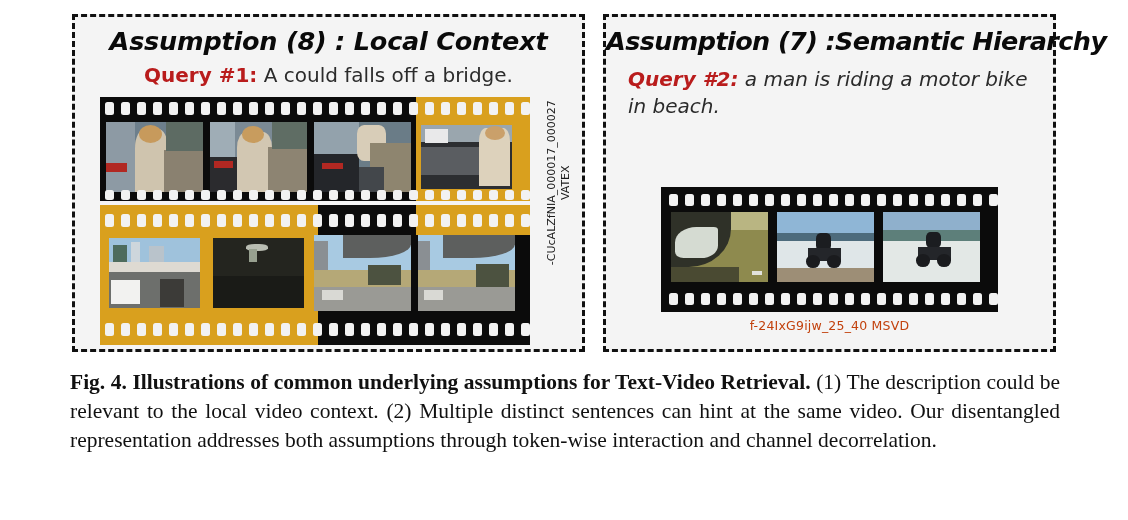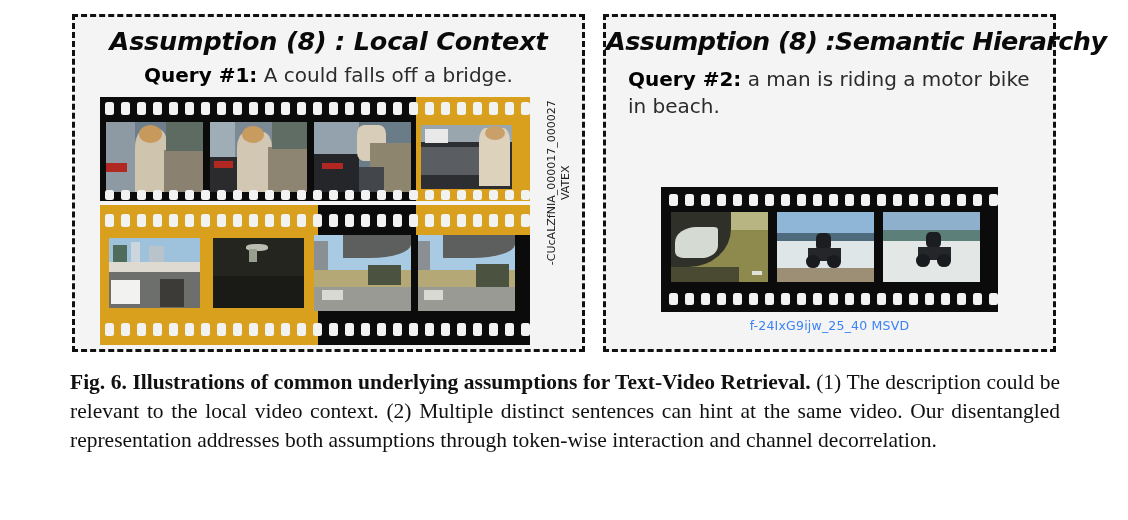--- a/index.html
+++ b/index.html
@@ -31,21 +31,21 @@
   }
   #title-left  { font-size: 25.5px; margin-top: 9px; }
   #title-right { font-size: 25.5px; margin-top: 9px; letter-spacing: -0.6px; }
 
   .query-line {
     font-size: 20px;
     color: #2b2b2b;
     line-height: 1.34;
     white-space: nowrap;
   }
-  .query-line .qlabel { font-weight: bold; color: #000000; }
+  .query-line .qlabel { font-weight: bold; color: #b91c1c; }
   .query-wrap { white-space: normal; }
 
   #ql-left  { text-align: center; margin-top: 6px; }
   .qr { margin-left: 22px; margin-top: 10px; }
 
   
   #vlabel {
     position: absolute;
     left: 535px; top: 128px;
     width: 46px; height: 110px;
@@ -91,21 +91,21 @@
   .frame .rect      { position:absolute; }
 
   .hl-band { position: absolute; background: #d9a01e; }
 
   
   #strip-caption {
     position: absolute;
     left: 603px; top: 318px; width: 453px;
     text-align: center;
     font-size: 12.5px;
-    color: #3b82f6;
+    color: #c2410c;
     letter-spacing: 0.2px;
   }
 
   
   #figcap {
     position: absolute;
     left: 70px; top: 368px; width: 990px;
     font-family: "Liberation Serif", "DejaVu Serif", serif;
     font-size: 21.5px;
     line-height: 1.355;
@@ -350,24 +350,24 @@
 
   <div id="vlabel">
     <div class="vtxt">
       <span>-CUcALZfNIA_000017_000027</span><br>
       <span>VATEX</span>
     </div>
   </div>
 
   <div class="panel" id="panel-right">
 
-    <div class="panel-title" id="title-right">Assumption (8) :Semantic Hierarchy</div>
-
-
-    <div class="query-line qr query-wrap" style="margin-right:21px;">
+    <div class="panel-title" id="title-right">Assumption (7) :Semantic Hierarchy</div>
+
+
+    <div class="query-line qr query-wrap" style="margin-right:21px;font-style:italic;">
       <span class="qlabel">Query #2:</span><span> a man is riding a motor bike in beach.</span>
     </div>
   </div>
 
   <div class="strip" id="strip3" style="left:661px; top:187px; width:337px; height:125px;">
     <div class="strip-body">
       <div class="strip-bg"></div>
 
       <div class="perf-row" id="p3t" style="top:6px; height:14px; padding:0 8px; gap:7px;">
           <div class="perf" style="width: 9px; height: 12px;"></div>
@@ -448,16 +448,16 @@
           <div class="perf" style="width: 9px; height: 12px;"></div>
           <div class="perf" style="width: 9px; height: 12px;"></div>
           <div class="perf" style="width: 9px; height: 12px;"></div>
         </div>
     </div>
   </div>
 
   <div id="strip-caption">f-24IxG9ijw_25_40   MSVD</div>
 
   <div id="figcap">
-    <b>Fig. 6. Illustrations of common underlying assumptions for Text-Video Retrieval.</b><span> (1) The description could be relevant to the local video context. (2) Multiple distinct sentences can hint at the same video. Our disentangled representation addresses both assumptions through token-wise interaction and channel decorrelation.</span>
+    <b>Fig. 4. Illustrations of common underlying assumptions for Text-Video Retrieval.</b><span> (1) The description could be relevant to the local video context. (2) Multiple distinct sentences can hint at the same video. Our disentangled representation addresses both assumptions through token-wise interaction and channel decorrelation.</span>
   </div>
 
 </div>
 
 </body></html>

